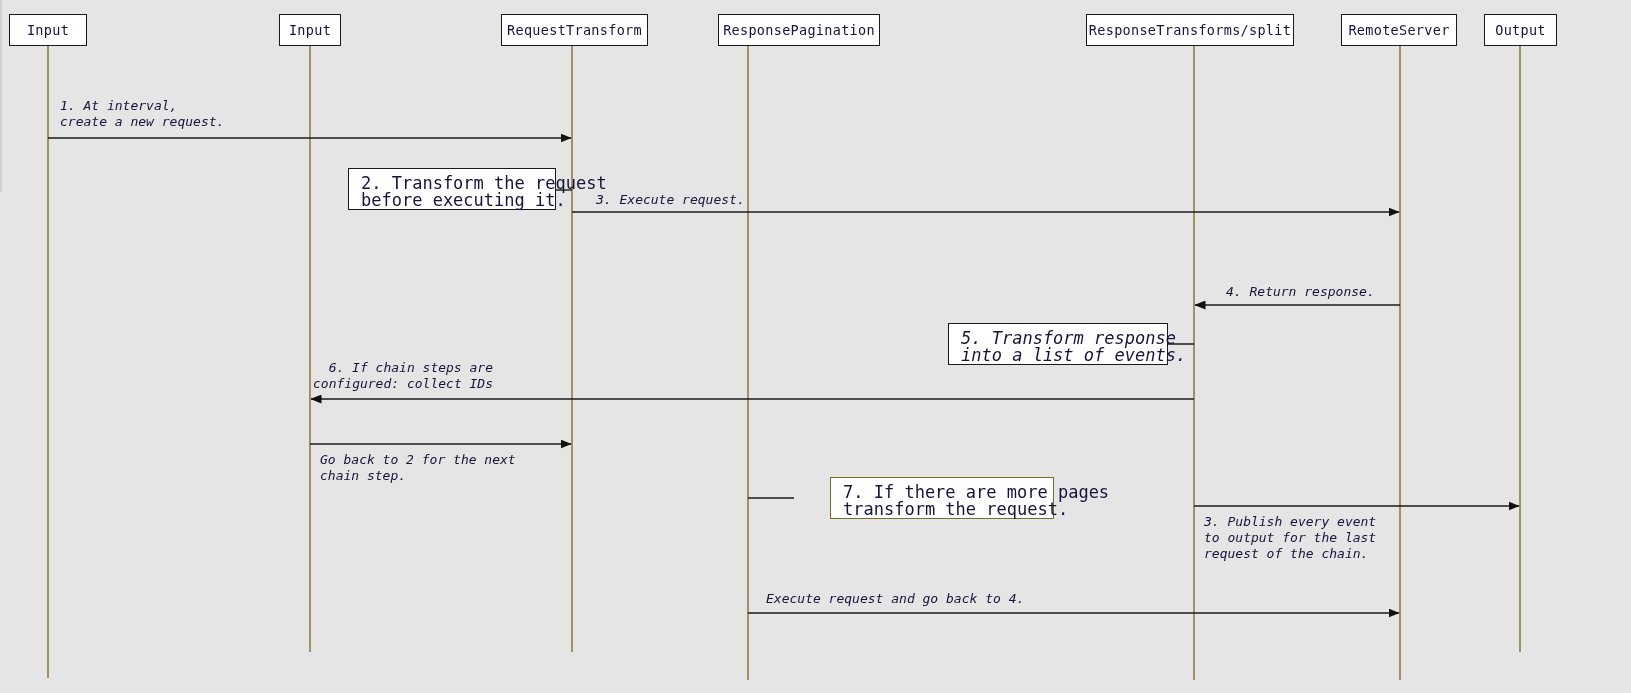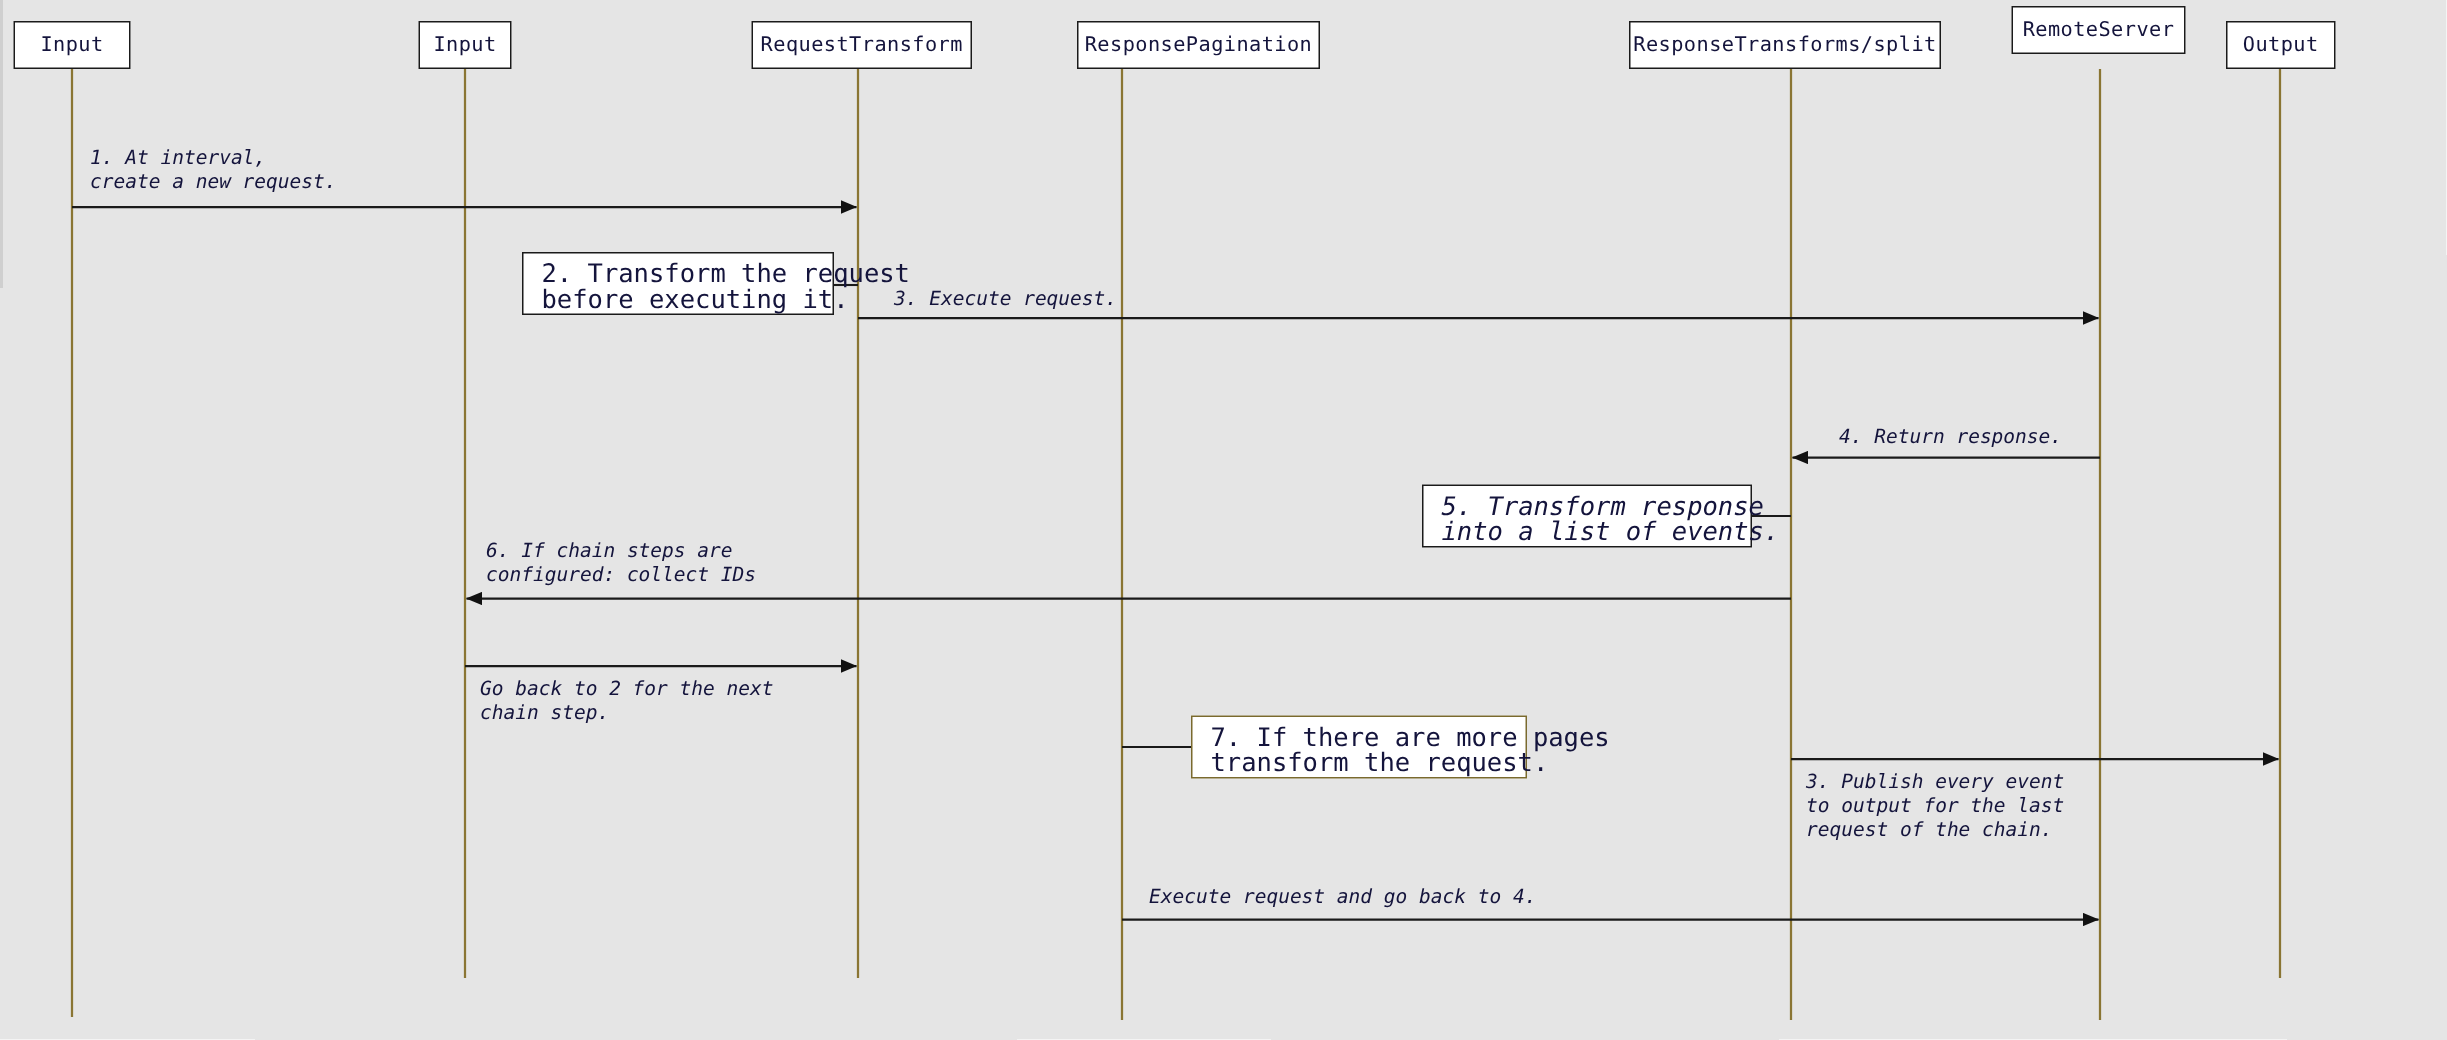--- a/index.html
+++ b/index.html
@@ -46,20 +46,21 @@
     background: #ffffff;
     color: #14143c;
     font-size: 17px;
     line-height: 16.5px;
     padding: 6px 10px 6px 12px;
     white-space: pre;
     z-index: 6;
   }
   .note-box.olive-border {
     border-color: #7a6a2e;
+    margin-left: 36px;
   }
   .msg-label {
     position: absolute;
     color: #14143c;
     font-size: 13px;
     line-height: 15.8px;
     white-space: pre;
     z-index: 4;
     font-style: italic;
   }
@@ -119,41 +120,41 @@
       </div>
       <div class="actor-box" style="left: 501px; top: 14px; width: 147px; height: 32px;">
         <span>RequestTransform</span>
       </div>
       <div class="actor-box" style="left: 678px; top: 14px; width: 162px; height: 32px; margin-left: 40px;">
         <span>ResponsePagination</span>
       </div>
       <div class="actor-box" style="left: 1086px; top: 14px; width: 208px; height: 32px;">
         <span>ResponseTransforms/split</span>
       </div>
-      <div class="actor-box" style="left: 1341px; top: 4px; width: 116px; height: 32px;">
+      <div class="actor-box" style="left: 1341px; top: 14px; width: 116px; height: 32px;">
         <span>RemoteServer</span>
       </div>
       <div class="actor-box" style="left: 1484px; top: 14px; width: 73px; height: 32px;">
         <span>Output</span>
       </div>
     </div>
   <div id="notes-layer">
       <div class="note-box" style="left: 348px; top: 168px; width: 208px; height: 42px;">2. Transform the request
 before executing it.</div>
       <div class="note-box" style="left: 948px; top: 323px; width: 220px; height: 42px; font-style: italic;">5. Transform response
 into a list of events.</div>
       <div class="note-box olive-border" style="left: 794px; top: 477px; width: 224px; height: 42px;">7. If there are more pages
 transform the request.</div>
     </div>
   <div id="labels-layer">
       <div class="msg-label" style="left: 60px; top: 98px;">1. At interval,
 create a new request.</div>
       <div class="msg-label" style="left: 596px; top: 192px;">3. Execute request.</div>
       <div class="msg-label" style="left: 1226px; top: 284px;">4. Return response.</div>
-      <div class="msg-label" style="left: 324px; top: 360px;">6. If chain steps are
+      <div class="msg-label" style="left: 313px; top: 360px; text-align: right;">6. If chain steps are
 configured: collect IDs</div>
       <div class="msg-label" style="left: 320px; top: 452px;">Go back to 2 for the next
 chain step.</div>
       <div class="msg-label" style="left: 1204px; top: 514px;">3. Publish every event
 to output for the last
 request of the chain.</div>
       <div class="msg-label" style="left: 766px; top: 591px;">Execute request and go back to 4.</div>
     </div>
 
 </div>

